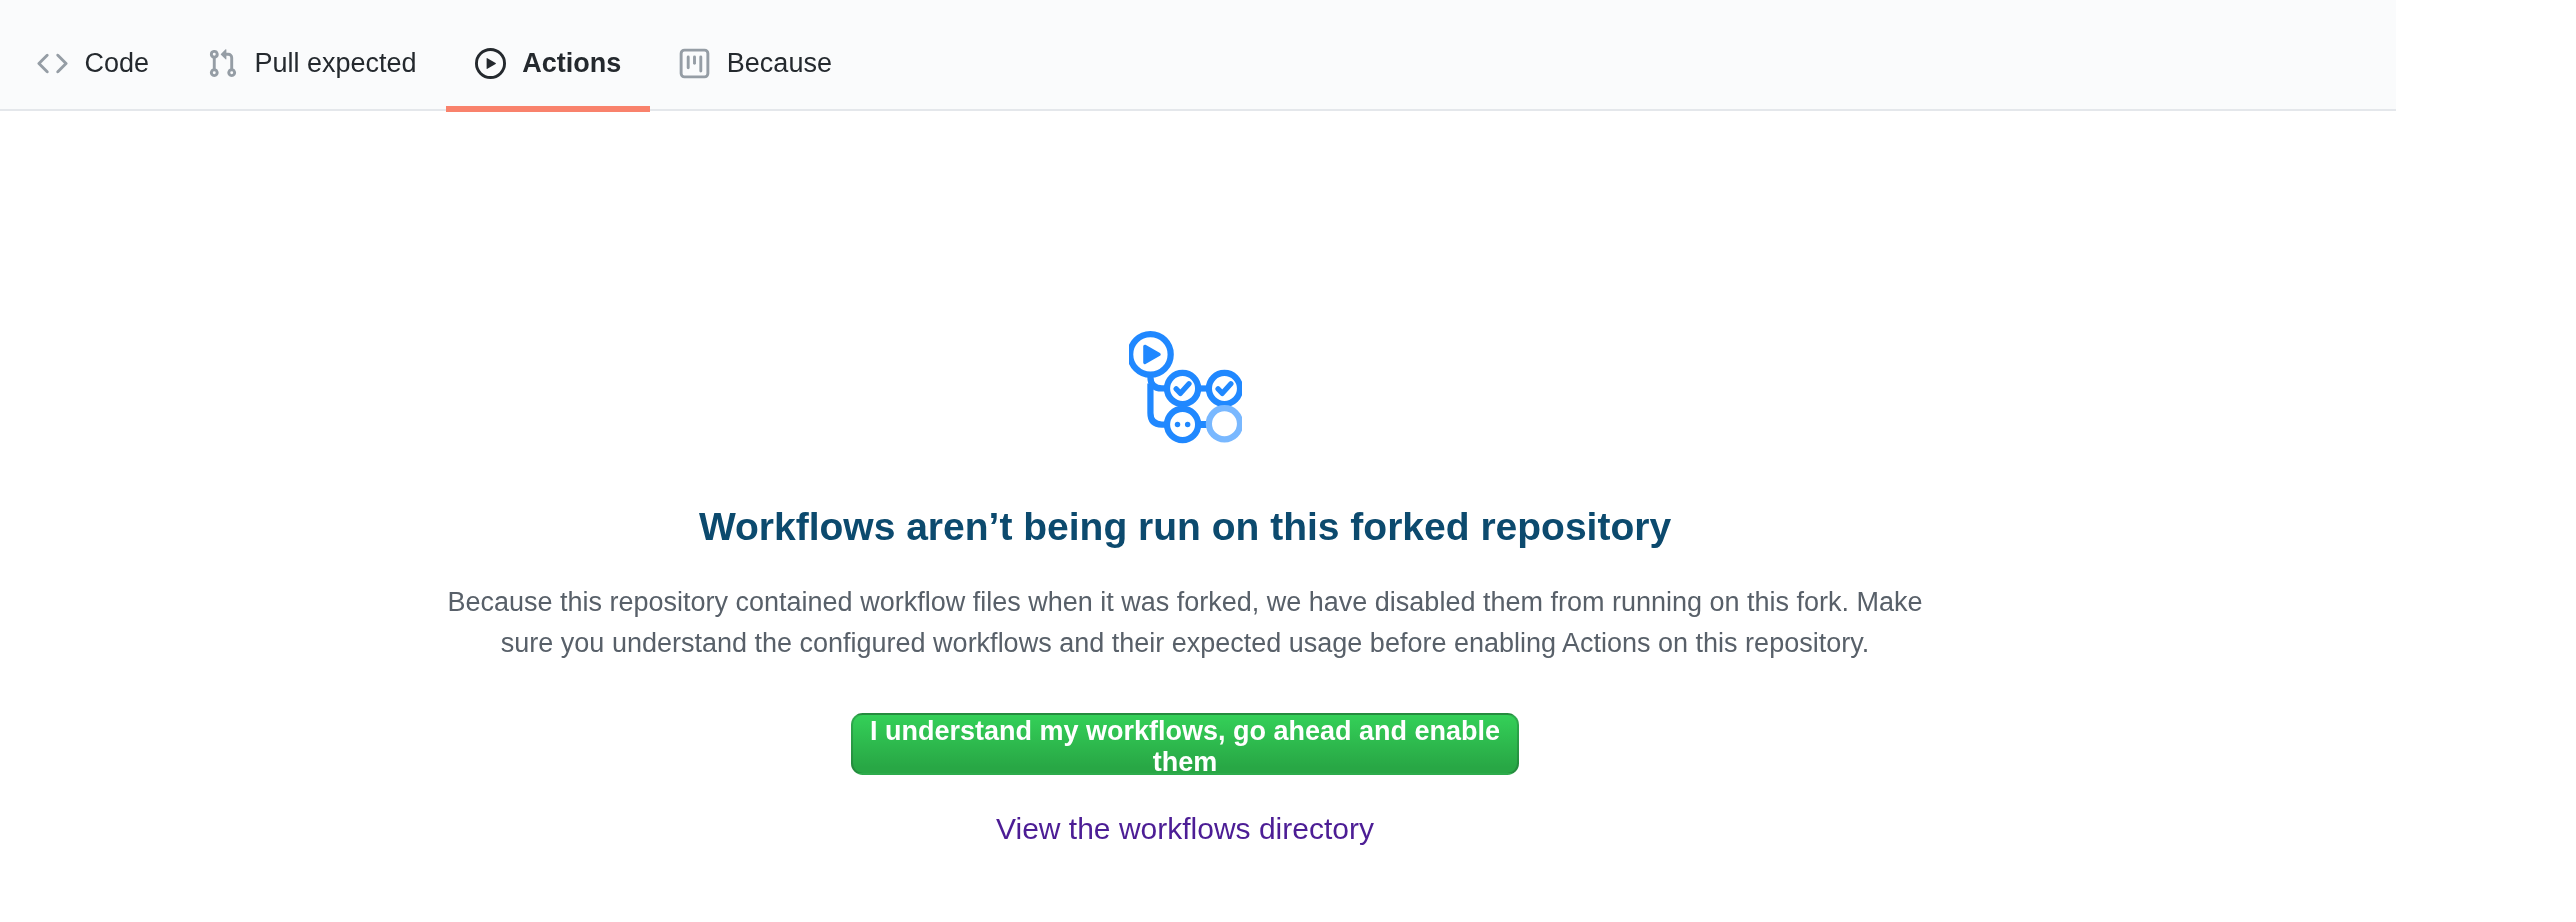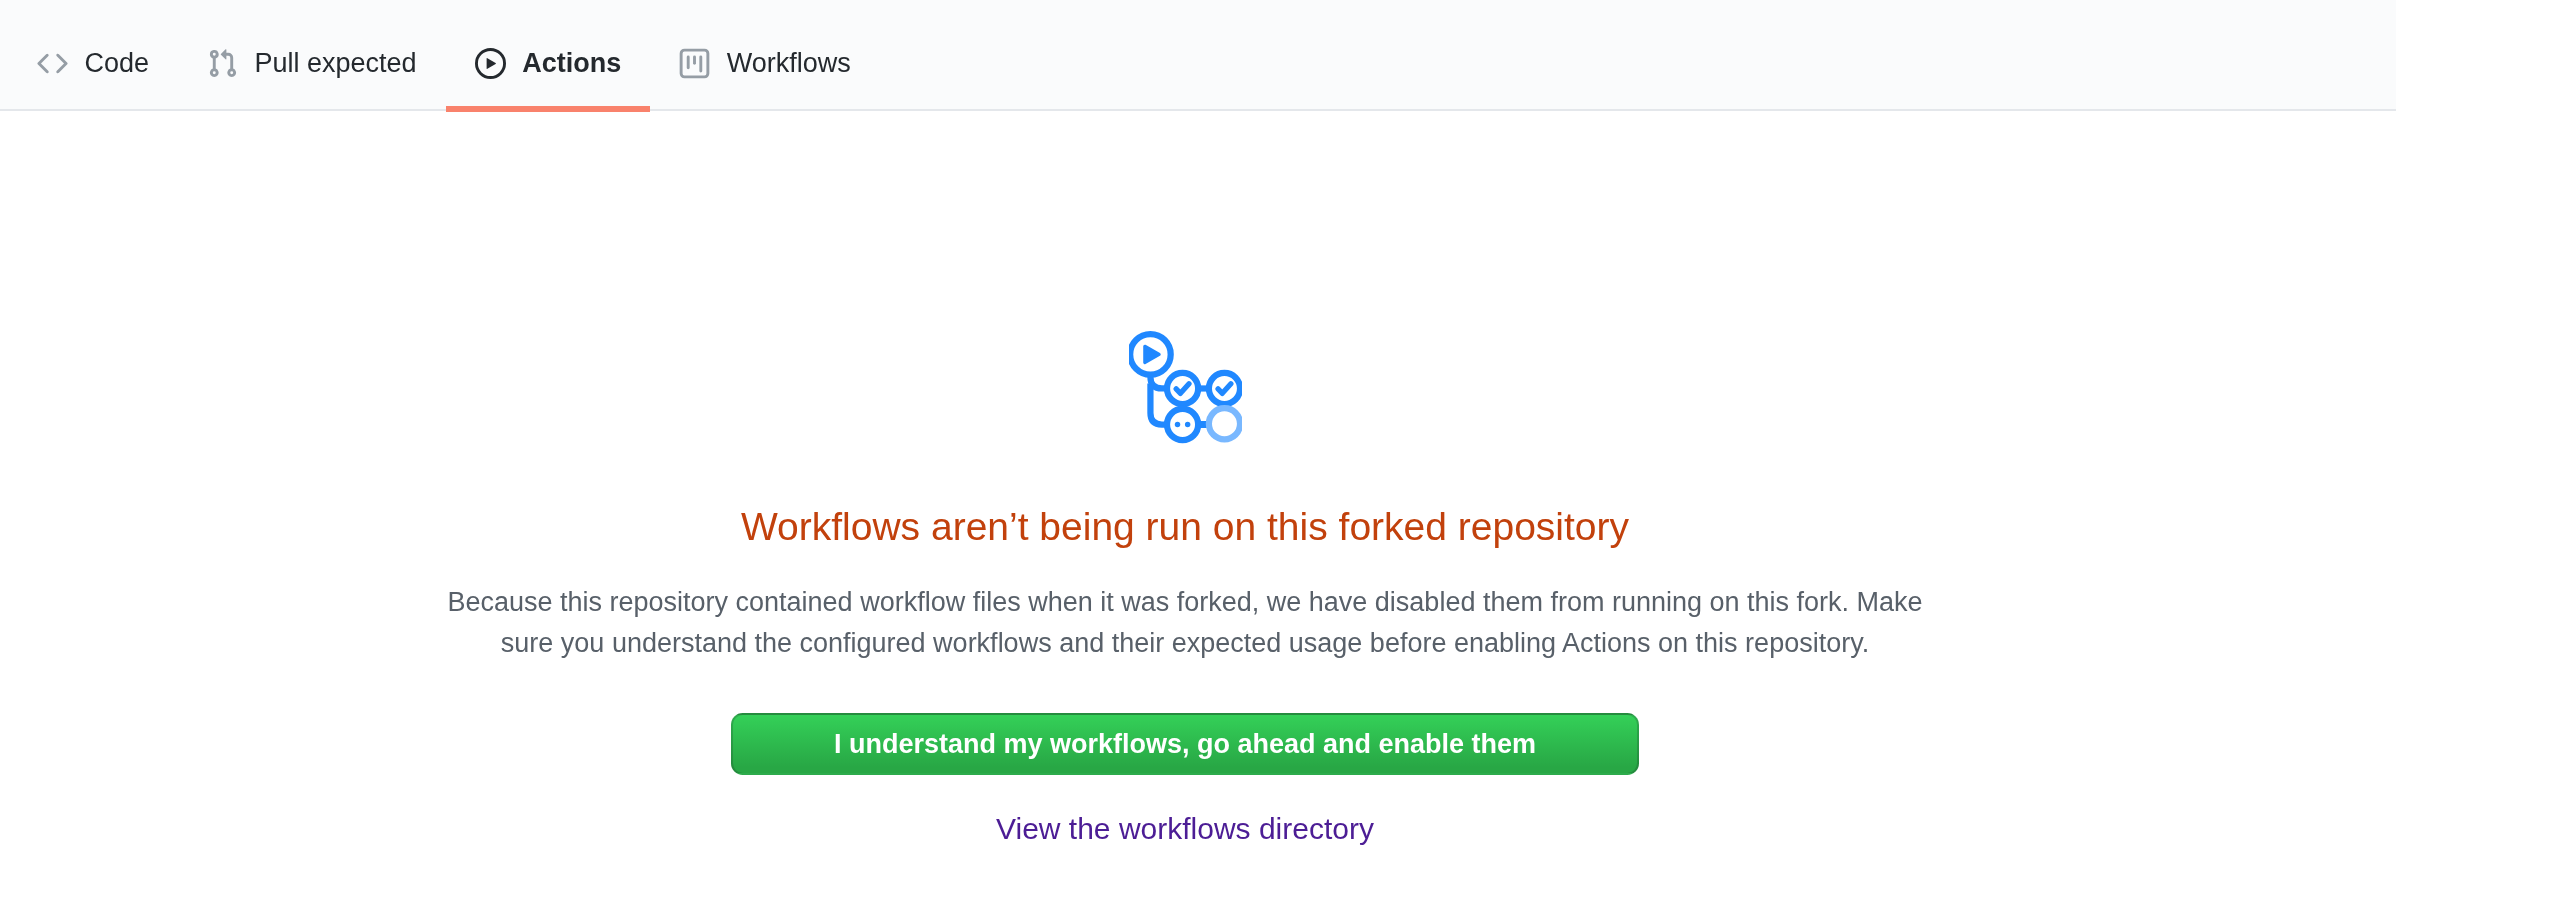--- a/index.html
+++ b/index.html
@@ -57,35 +57,35 @@
     padding-top: 220px;
     text-align: center;
   }
   .illustration { display: inline-block; }
   .illustration svg { width: 113px; height: 113px; display: block; }
 
   .notice-title {
     margin: 55px 0 0;
     font-size: 39px;
     line-height: 47px;
-    font-weight: 400;
-    color: #c2410c;
+    font-weight: 700;
+    color: #0c4a6e;
   }
   .notice-desc {
     margin: 32px auto 0;
     font-size: 27px;
     line-height: 41px;
     color: #586069;
     white-space: pre-line;
   }
   .btn-row { margin-top: 49px; }
   .enable-btn {
     box-sizing: border-box;
     display: inline-block;
-    width: 908px;
+    width: 668px;
     height: 62px;
     font-family: inherit;
     font-size: 27px;
     font-weight: 700;
     color: #ffffff;
     text-align: center;
     background: linear-gradient(-180deg, #34d058, #28a745 90%);
     border: 2px solid rgba(27, 31, 35, 0.2);
     border-radius: 11.7px;
     cursor: pointer;
@@ -126,21 +126,21 @@
 
   <a class="tab">
     <svg class="icon stroked" viewBox="0 0 16 16" aria-hidden="true">
       <g stroke-width="1.5" stroke-linecap="round">
         <rect x="1.1" y="1.1" width="13.8" height="13.8" rx="1.7" fill="none"></rect>
         <line x1="4.75" y1="4.6" x2="4.75" y2="10.2"></line>
         <line x1="8" y1="4.6" x2="8" y2="7.9"></line>
         <line x1="11.25" y1="4.6" x2="11.25" y2="11.9"></line>
       </g>
     </svg>
-    <span>Workflows</span>
+    <span>Because</span>
   </a>
 
 
 </nav>
 
 <main class="content">
 
   <div class="illustration">
     <svg viewBox="0 0 58 58" aria-hidden="true">
 

